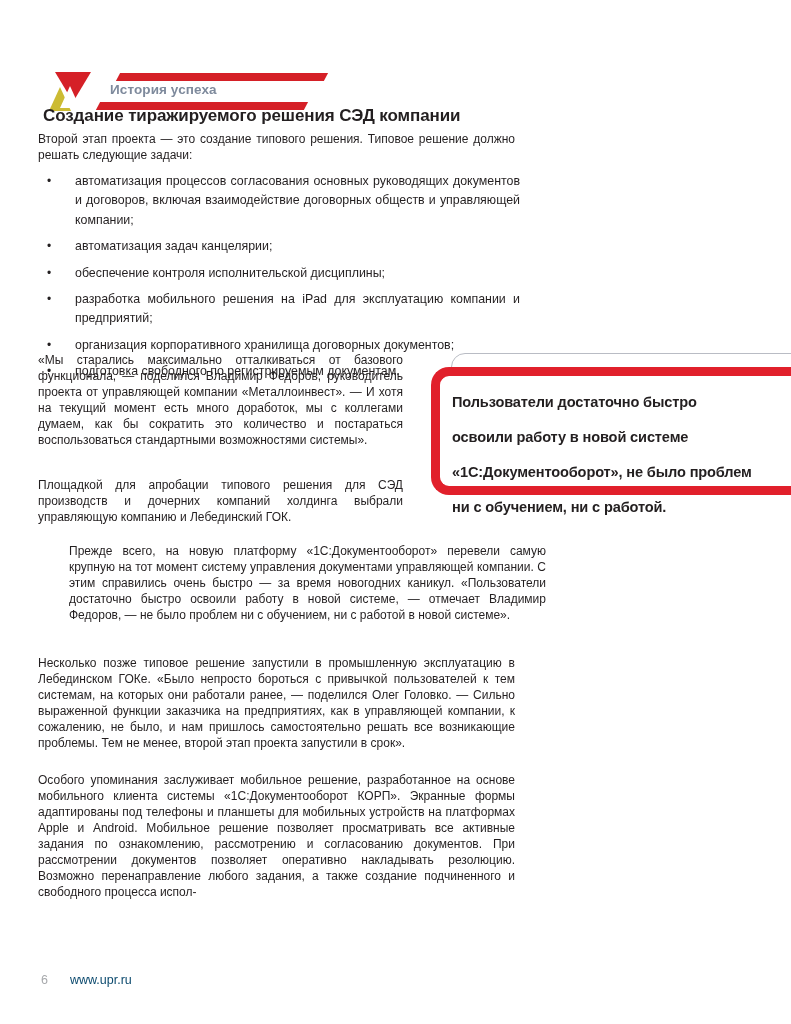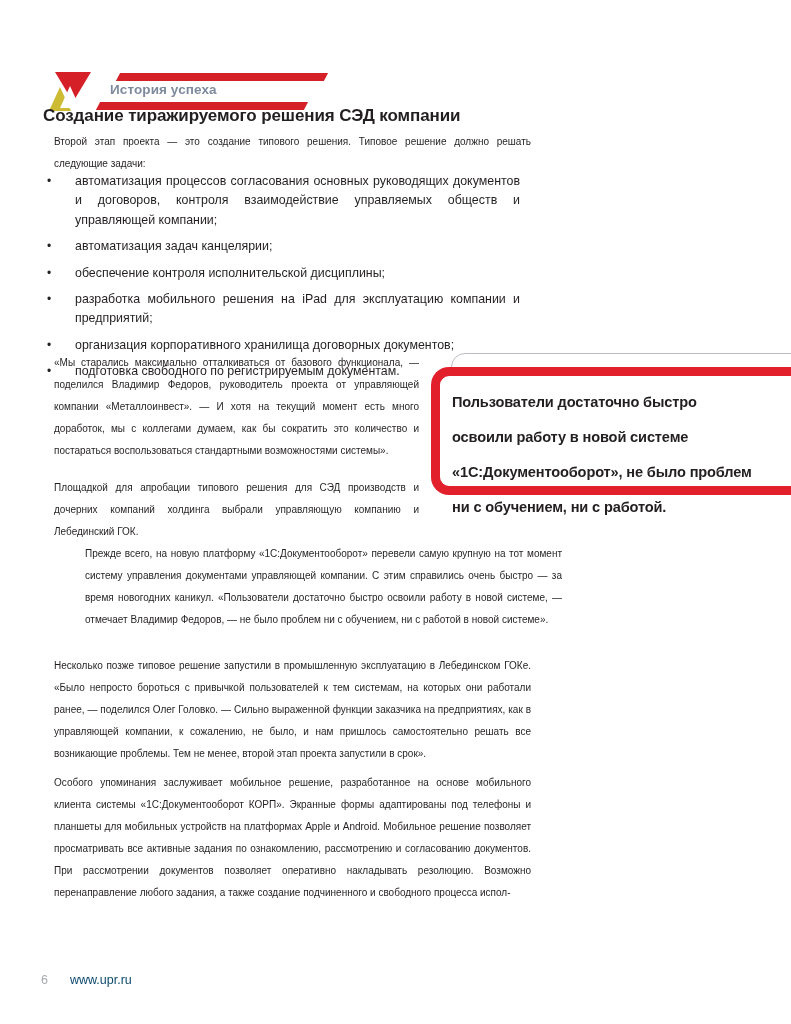--- a/index.html
+++ b/index.html
@@ -112,23 +112,23 @@
     width: 560px;
     font-size: 17px;
     font-weight: bold;
     color: #231f20;
     letter-spacing: -0.1px;
   }
 
   
   .col {
     position: absolute;
-    left: 54px;
-    font-size: 10px;
-    line-height: 22px;
+    left: 38px;
+    font-size: 12px;
+    line-height: 16px;
     text-align: justify;
     color: #231f20;
   }
   .col p { margin: 0 0 13px 0; }
   .col p:last-child { margin-bottom: 0; }
 
   .intro {
     top: 131px;
     width: 477px;
   }
@@ -256,21 +256,21 @@
 
   <h1 class="page-title">Создание тиражируемого решения СЭД компании</h1>
 
   <div class="col intro">
     <p>Второй этап проекта — это создание типового решения. Типовое решение должно решать следующие задачи:</p>
   </div>
 
   <div class="bullets">
     <div class="bullet-row">
       <span class="bullet-dot">•</span>
-      <span class="bullet-text">автоматизация процессов согласования основных руководящих документов и договоров, контроля взаимодействие управляемых обществ и управляющей компании;</span>
+      <span class="bullet-text">автоматизация процессов согласования основных руководящих документов и договоров, включая взаимодействие договорных обществ и управляющей компании;</span>
     </div>
     <div class="bullet-row">
       <span class="bullet-dot">•</span>
       <span class="bullet-text">автоматизация задач канцелярии;</span>
     </div>
     <div class="bullet-row">
       <span class="bullet-dot">•</span>
       <span class="bullet-text">обеспечение контроля исполнительской дисциплины;</span>
     </div>
     <div class="bullet-row">

